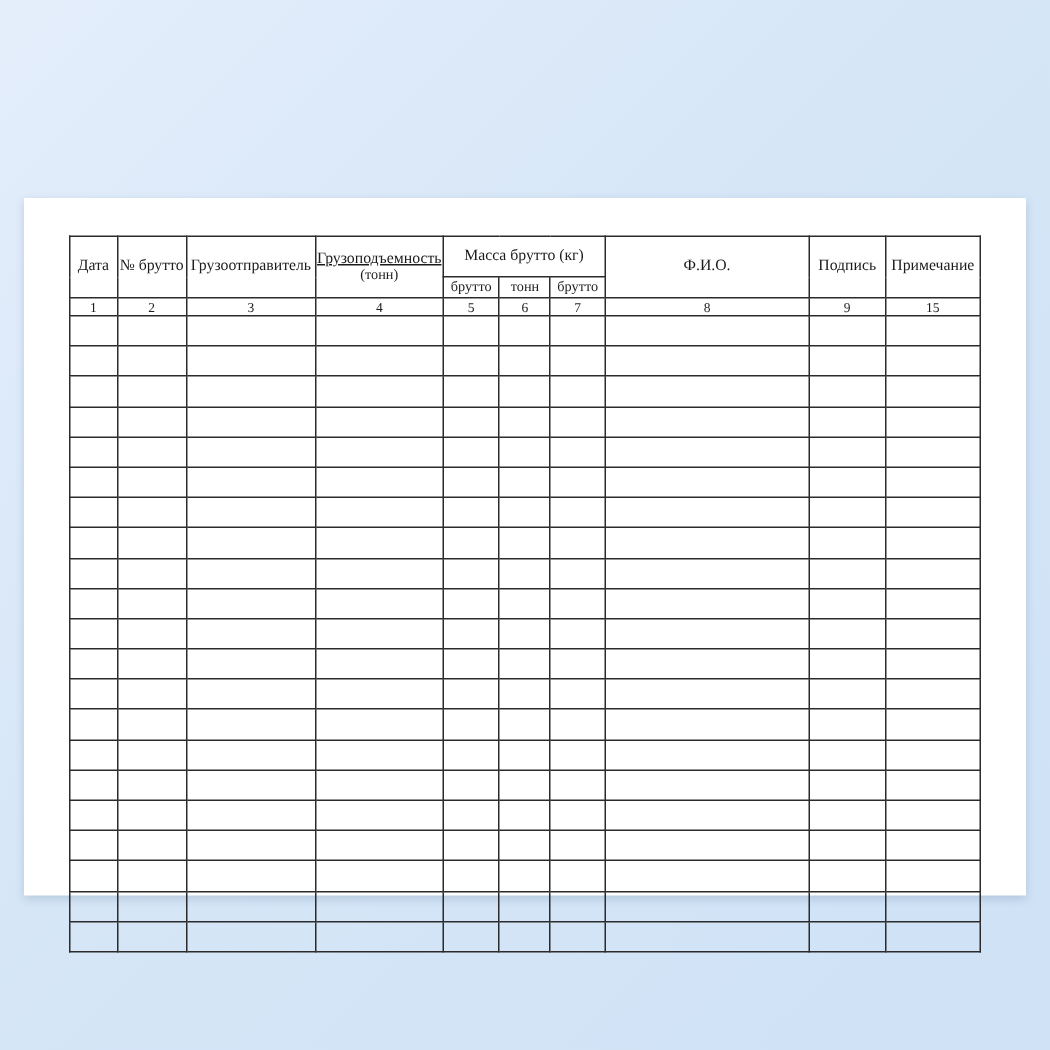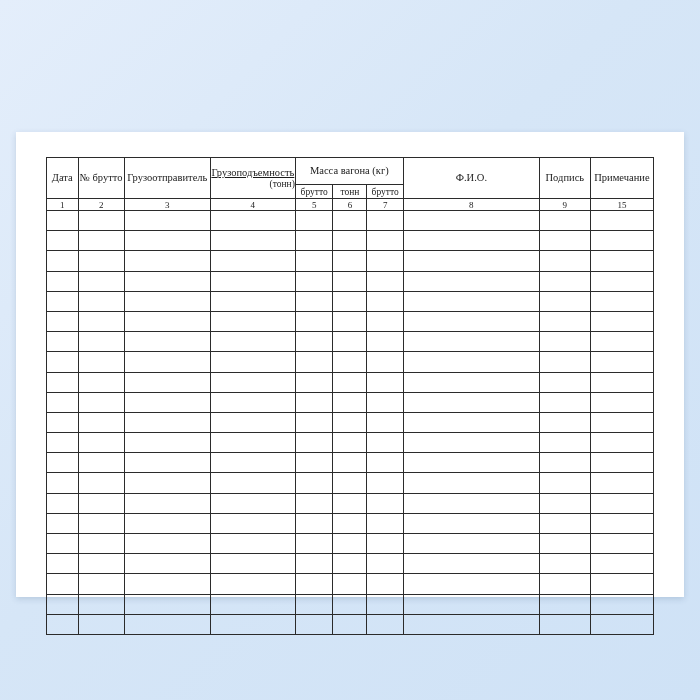--- a/index.html
+++ b/index.html
@@ -65,21 +65,20 @@
     height: 11px;
     color: #1b1b1b;
   }
   .body-row td {
     height: 19.2px;
   }
   .sub2 {
     font-size: 9.5px;
     display: block;
     line-height: 1.1;
-    text-align: right;
   }
   .group-label {
     font-size: 10.5px;
     line-height: 1.1;
     text-decoration: underline;
   }
 </style>
 </head>
 <body>
 
@@ -101,21 +100,21 @@
         </colgroup>
         <thead>
           <tr class="hdr-main">
             <th rowspan="2">Дата</th>
             <th rowspan="2">№ брутто</th>
             <th rowspan="2">Грузоотправитель</th>
             <th rowspan="2">
               <span class="group-label">Грузоподъемность</span>
               <span class="sub2">(тонн)</span>
             </th>
-            <th colspan="3">Масса вагона (кг)</th>
+            <th colspan="3">Масса брутто (кг)</th>
             <th rowspan="2">Ф.И.О.</th>
             <th rowspan="2">Подпись</th>
             <th rowspan="2">Примечание</th>
           </tr>
           <tr class="hdr-sub">
             <th>брутто</th>
             <th>тонн</th>
             <th>брутто</th>
           </tr>
           <tr class="hdr-num">

